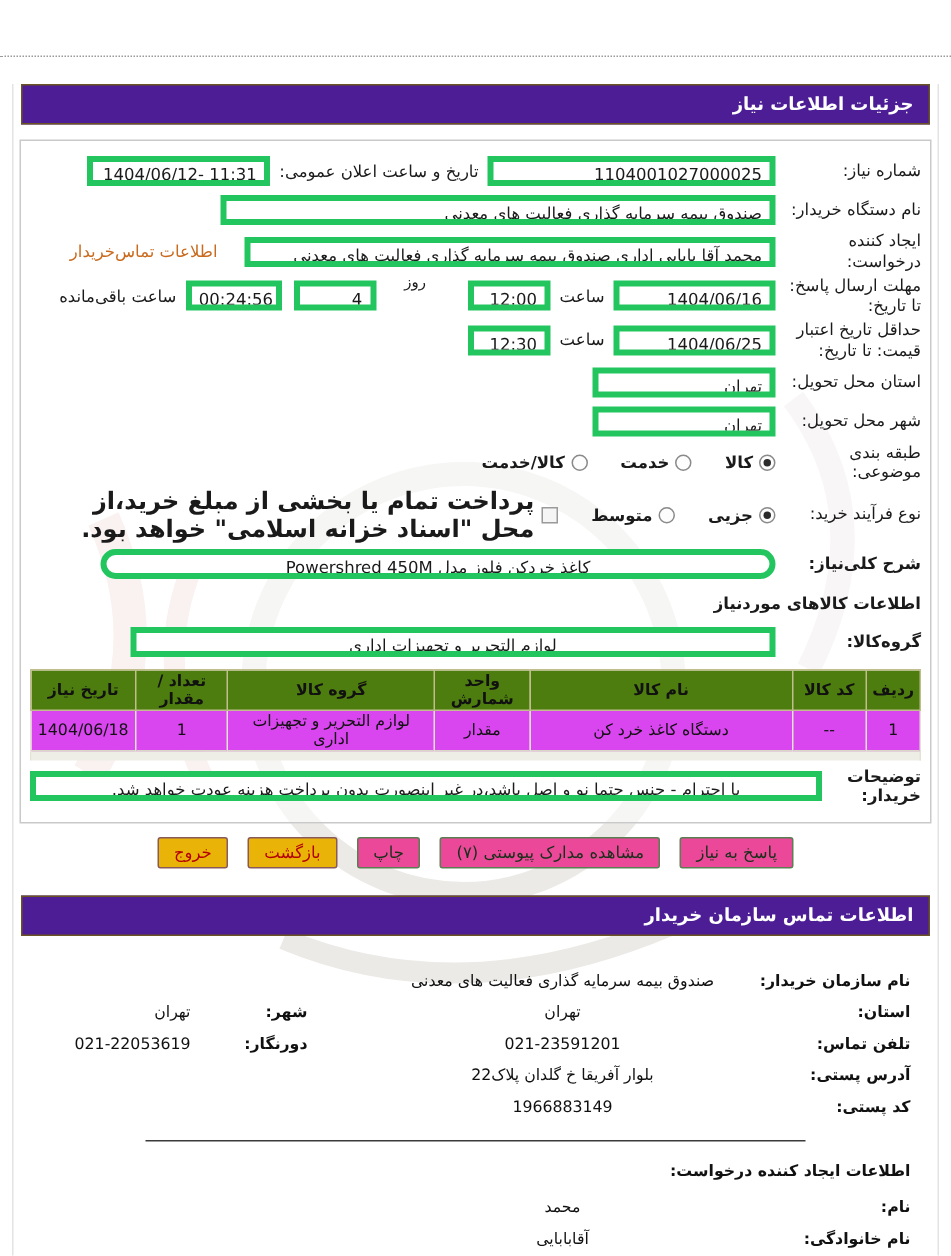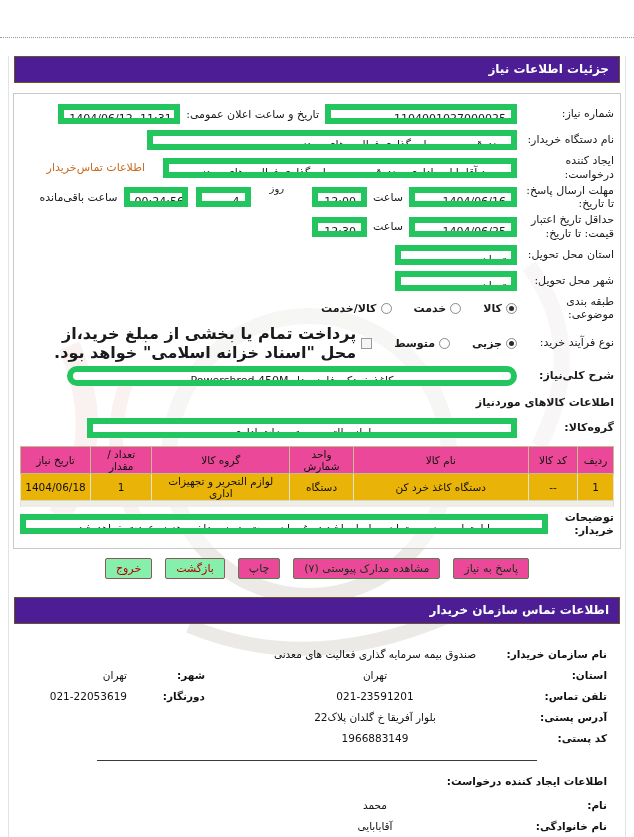--- a/index.html
+++ b/index.html
@@ -16,53 +16,53 @@
                     border:1px solid #6b5323; color:#fff; font-size:12px;
                     font-weight:bold; line-height:25px; padding:0 10px; }
 
   .form-box { border:1px solid #c9c9c9; padding:8px 6px 8px; font-size:11px;
               color:#1a1a1a; background:rgba(255,255,255,0.55); }
   .frow { display:flex; align-items:center; margin-bottom:2px; min-height:24px; }
   .flabel { width:97px; flex:none; line-height:1.25; padding-left:4px; }
   .flabel-sm { width:66px; flex:none; font-weight:bold; line-height:1.25; padding-left:4px; }
   .inlabel { margin:0 6px; }
   .bold { font-weight:bold; }
-  .ibox { background:#fff; border:6px solid #22c55e; height:20px; line-height:18px;
+  .ibox { background:#fff; border:4px solid #22c55e; height:20px; line-height:18px;
           padding:0 5px; font-size:11px; overflow:hidden; white-space:nowrap; }
   .ltr { direction:ltr; unicode-bidi:embed; text-align:right; }
   .ctr { text-align:center; }
   .w122{width:122px;} .w192{width:192px;} .w370{width:370px;} .w320{width:354px;}
   .w110{width:108px;} .w55{width:55px;} .w62{width:64px;} .w450{width:450px;border-radius:10px;}
   .w430{width:430px;} .grow{flex:1;}
   .link { color:#c96a1e; margin-right:18px; cursor:pointer; }
   .days-label { font-size:10px; align-self:flex-start; margin:-1px 28px 0 19px; }
   .small-note { font-size:16px; }
 
   .radio { width:11px; height:11px; border-radius:50%; border:1px solid #8a8a8a;
            background:#fdfdfd; display:inline-block; flex:none; margin-left:4px; }
   .radio.sel::after { content:''; display:block; width:5px; height:5px;
                       margin:2px; border-radius:50%; background:#2b2b2b; }
   .opt { display:flex; align-items:center; margin-left:22px;font-weight:bold; }
   .checkbox { width:11px; height:11px; border:1px solid #9a9a9a; background:#f5f5f5;
               display:inline-block; flex:none; margin-left:5px; }
 
   table.goods { width:100%; border-collapse:collapse; margin:6px 0 4px;
                 font-size:10.5px; }
-  table.goods th { background:#ec4899; border:1px solid #c2bd8d; font-weight:normal;
+  table.goods th { background:#4d7c0f; border:1px solid #c2bd8d; font-weight:bold;
                    height:21px; padding:1px 3px; color:#111;text-align:center; }
-  table.goods td { background:#eab308; border-right:1px solid #e4e2d2;
+  table.goods td { background:#d946ef; border-right:1px solid #e4e2d2;
                    border-left:1px solid #e4e2d2; height:21px; padding:1px 3px;
                    text-align:center; color:#111; }
   table.goods .foot td { height:6px; background:#efeee6; border-top:1px solid #d8d6c4; }
 
   .button-row { display:flex; justify-content:center; gap:13px; margin:9px 0 14px; }
   .btn { height:21px; padding:0 10px; font-size:11px; border-radius:2px;
          font-family:"DejaVu Sans", sans-serif; cursor:pointer; }
   .btn-green { background:#ec4899; color:#17301a; border:1px solid #5a7d52; }
-  .btn-pink  { background:#86efac; color:#b30000; border:1px solid #8a5a5a; }
+  .btn-pink  { background:#eab308; color:#b30000; border:1px solid #8a5a5a; }
 
   .contact { font-size:10.5px; color:#111; padding:14px 14px 0; }
   .crow { display:flex; align-items:baseline; margin-bottom:9px; }
   .clabel { width:112px; flex:none; font-weight:bold; }
   .cval { width:240px; text-align:center; }
   .clabel2 { width:78px; flex:none; font-weight:bold; margin-right:50px; }
   .num { direction:ltr; unicode-bidi:embed; display:inline-block; }
   .divider { width:440px; border-top:1px solid #3a3a3a; margin:16px auto 14px; }
   .sub-title { font-weight:bold; margin:0 0 12px; }
 </style>
@@ -191,21 +191,21 @@
             <th style="width:140px">گروه کالا</th>
             <th style="width:62px">تعداد / مقدار</th>
             <th style="width:70px">تاریخ نیاز</th>
           </tr>
         </thead>
         <tbody>
           <tr>
             <td>1</td>
             <td>--</td>
             <td>دستگاه کاغذ خرد کن</td>
-            <td>دستگاه</td>
+            <td>مقدار</td>
             <td>لوازم التحریر و تجهیزات اداری</td>
             <td>1</td>
             <td class="ltr">1404/06/18</td>
           </tr>
           <tr class="foot">
             <td colspan="7"></td>
           </tr>
         </tbody>
       </table>
 

